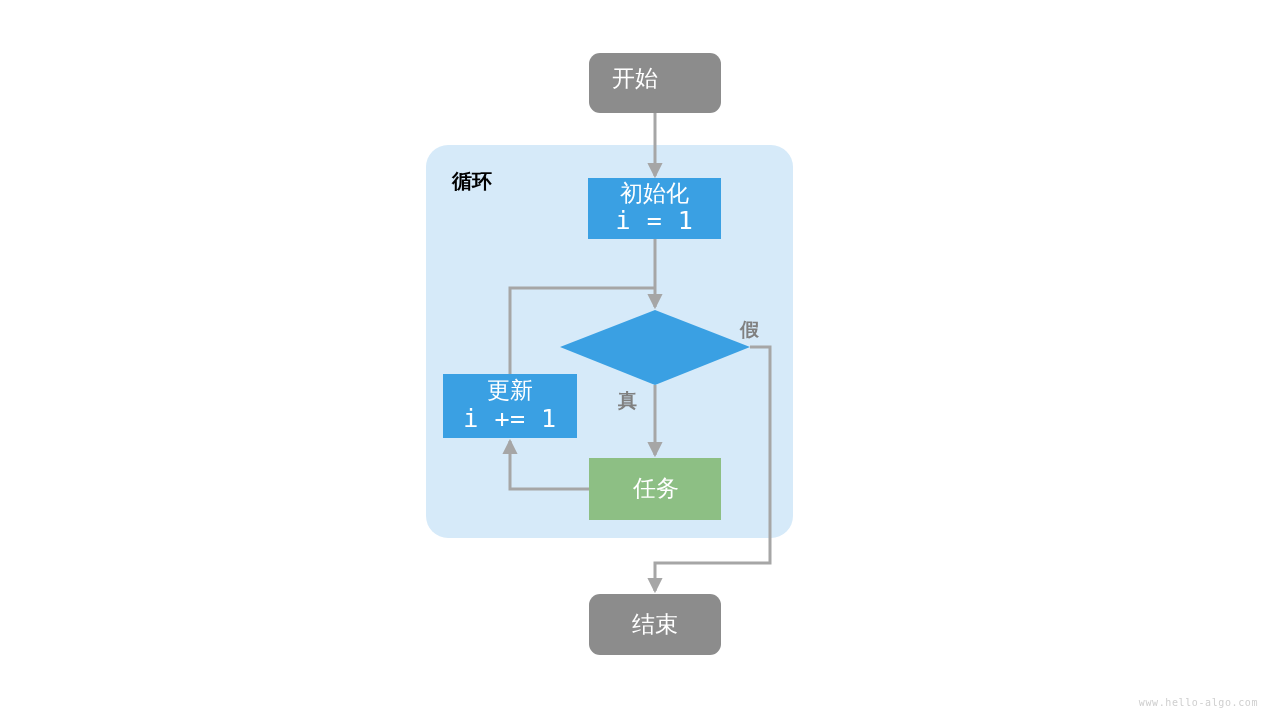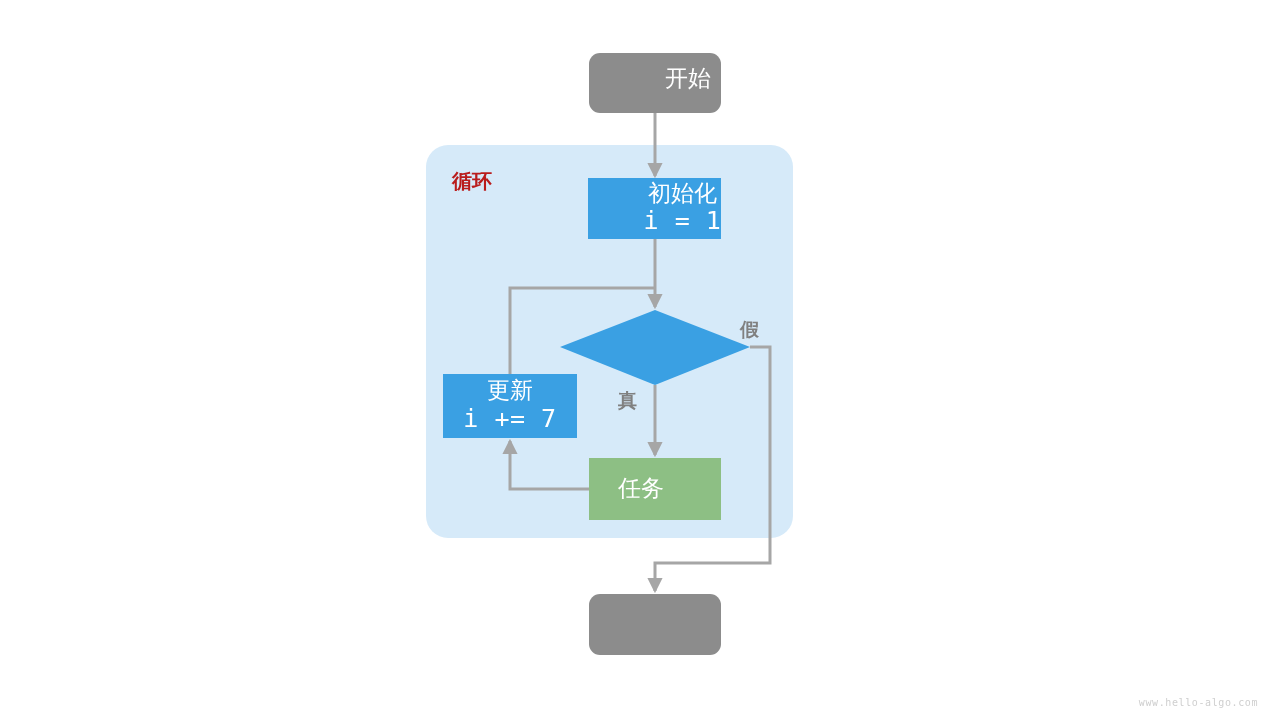--- a/index.html
+++ b/index.html
@@ -54,21 +54,21 @@
     font-size: 19px;
     font-weight: bold;
     color: #808080;
     line-height: 1;
   }
   .group-label {
     position: absolute;
     font-family: "Liberation Sans", "DejaVu Sans", sans-serif;
     font-size: 20px;
     font-weight: bold;
-    color: #b91c1c;
+    color: #000000;
     line-height: 1;
   }
   .watermark {
     position: absolute;
     right: 22px;
     bottom: 12px;
     font-family: "DejaVu Sans Mono", "Liberation Mono", monospace;
     font-size: 10px;
     color: #cfcfcf;
     letter-spacing: 0.6px;
@@ -108,39 +108,42 @@
 
     <path d="M 589 489 L 510 489 L 510 441" fill="none" stroke="#a6a6a6" stroke-width="3" marker-end="url(#arrow)"></path>
 
     <path d="M 510 374 L 510 288 L 655 288" fill="none" stroke="#a6a6a6" stroke-width="3"></path>
 
     <path d="M 750 347 L 770 347 L 770 563 L 655 563 L 655 591" fill="none" stroke="#a6a6a6" stroke-width="3" marker-end="url(#arrow)"></path>
   </svg>
 
   <div class="group-label" style="left:452px; top:171px;">循环</div>
 
-  <div class="node-label" style="left:622px; top:53px; width:132px; height:51px;">
+  <div class="node-label" style="left:569px; top:53px; width:132px; height:51px;">
     <span class="cjk">开始</span>
   </div>
 
-  <div class="node-label" style="left:588px; top:178px; width:133px; height:61px;padding-left:28px;">
+  <div class="node-label" style="left:588px; top:178px; width:133px; height:61px;">
     <span class="cjk">初始化</span>
     <span class="mono">i = 1</span>
   </div>
 
 
   <div class="node-label" style="left:443px; top:374px; width:134px; height:64px;">
     <span class="cjk">更新</span>
-    <span class="mono">i += 7</span>
+    <span class="mono">i += 1</span>
   </div>
 
-  <div class="node-label" style="left:585px; top:458px; width:112px; height:62px;">
+  <div class="node-label" style="left:600px; top:458px; width:112px; height:62px;">
     <span class="cjk">任务</span>
   </div>
 
+  <div class="node-label" style="left:589px; top:594px; width:132px; height:61px;">
+    <span class="cjk">结束</span>
+  </div>
 
   <div class="edge-label" style="left:618px; top:391px;">真</div>
 
   <div class="edge-label" style="left:740px; top:320px;">假</div>
 
   <div class="watermark">www.hello-algo.com</div>
 
 </div>
 
 </body></html>

